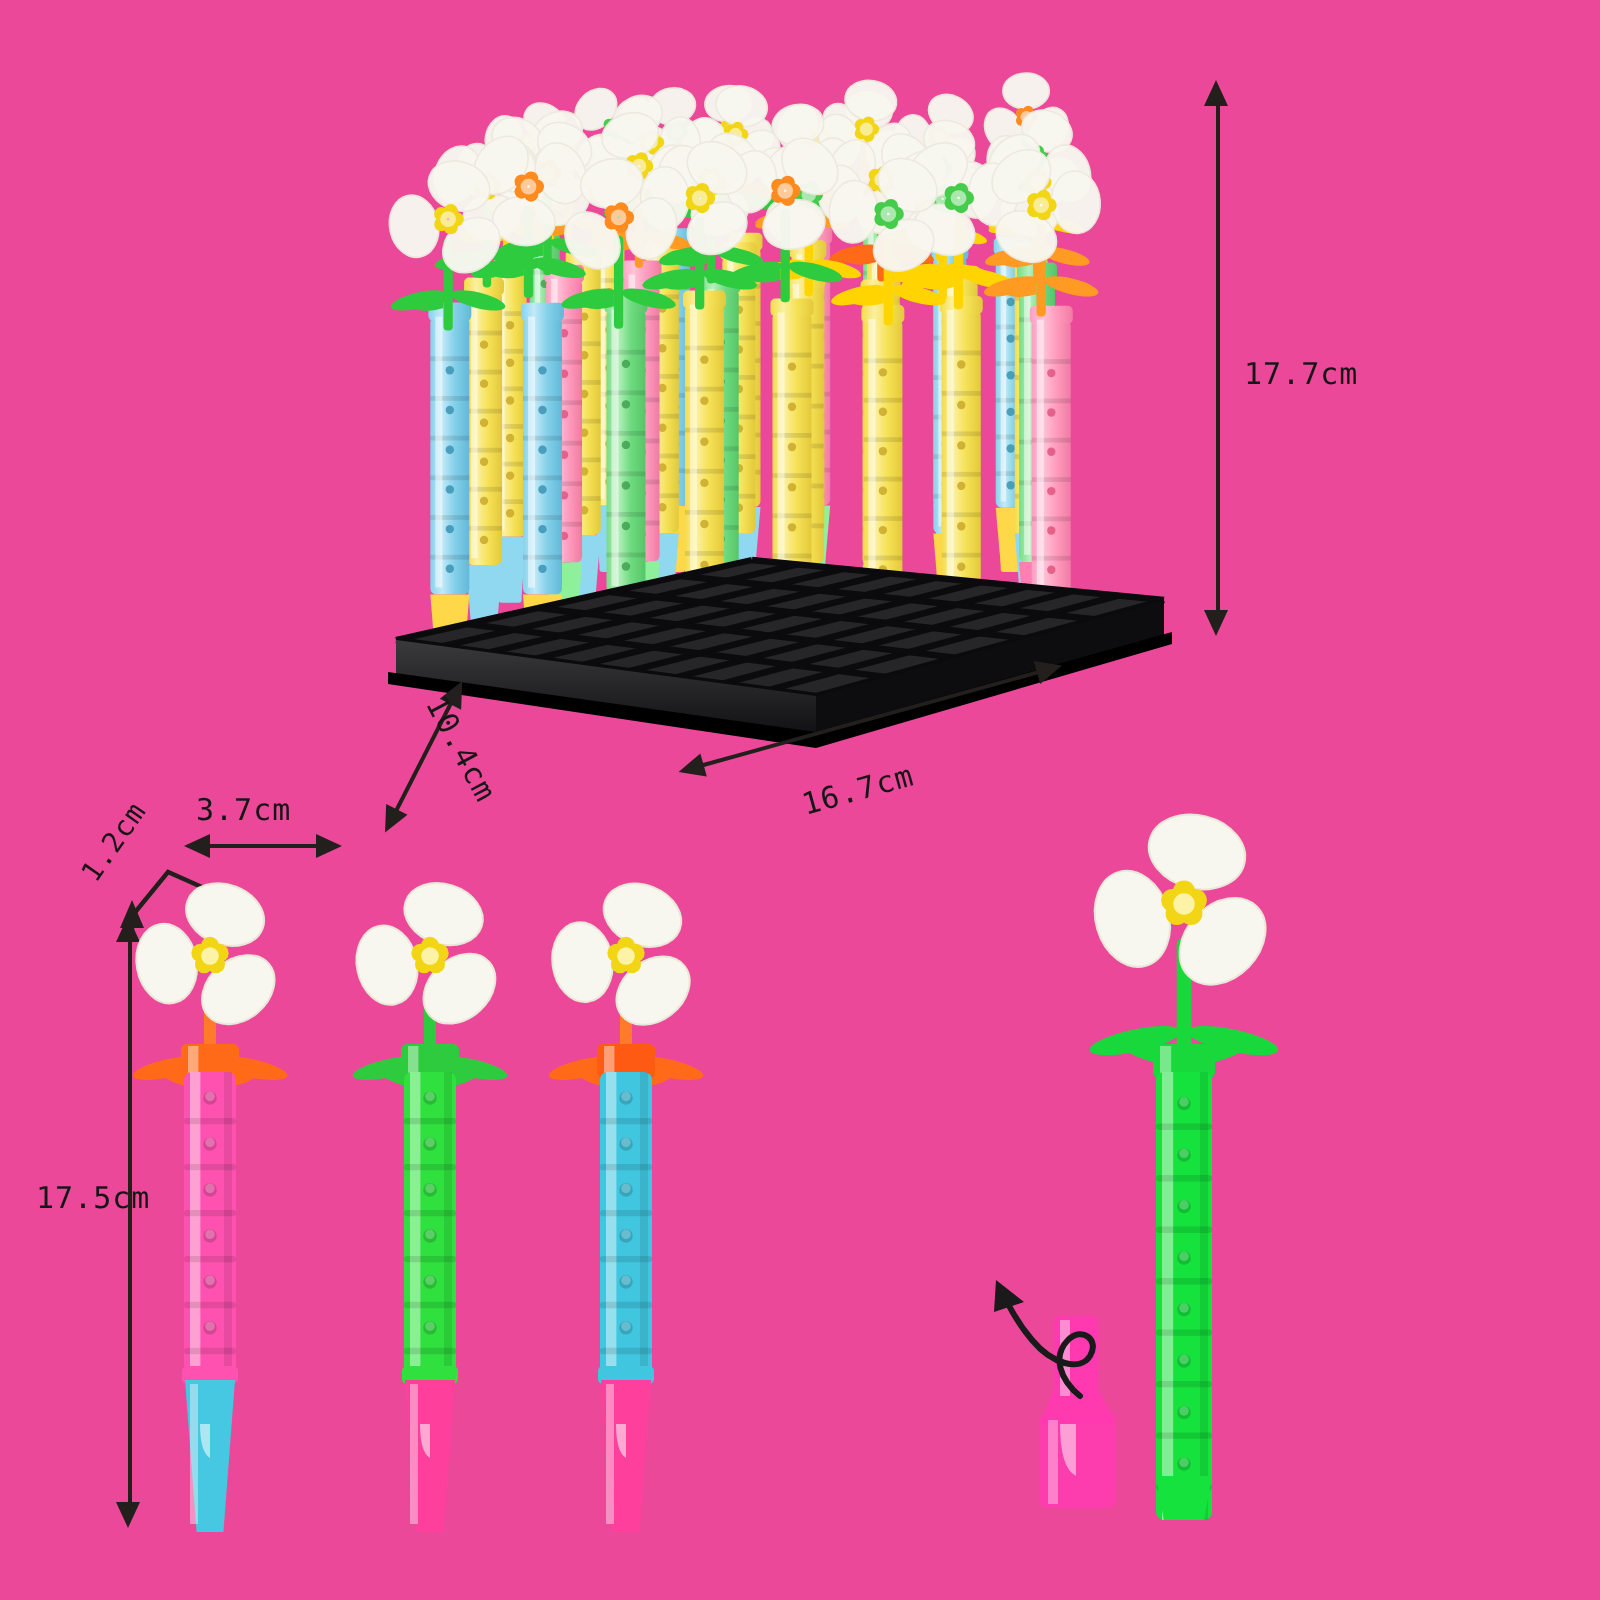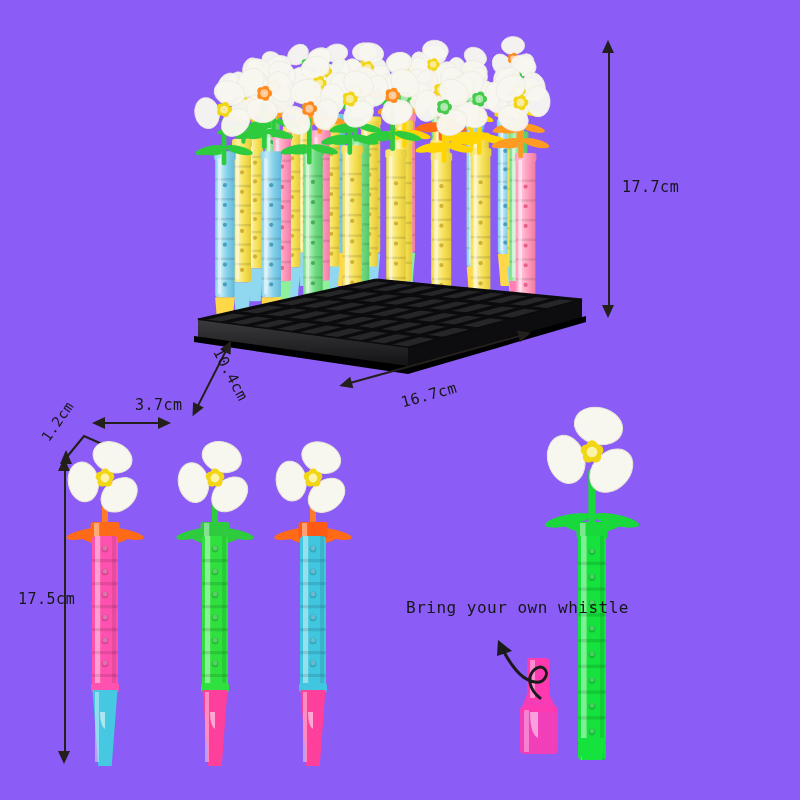--- a/index.html
+++ b/index.html
@@ -1,18 +1,18 @@
 <!DOCTYPE html>
 <html><head>
 <meta charset="utf-8">
 <style>
   html,body{margin:0;padding:0;background:#fff;}
   body{width:800px;height:800px;overflow:hidden;
        font-family:"Liberation Serif",serif;}
-  #stage{position:relative;width:800px;height:800px;background:#8b5cf6;}
+  #stage{position:relative;width:800px;height:800px;background:#ec4899;}
 
   .abs{position:absolute;}
 
   
   .dim{
     position:absolute;
     font-family:"DejaVu Sans Mono","Liberation Mono",monospace;
     font-size:15px;
     color:#161616;
     letter-spacing:.5px;
@@ -1233,21 +1233,21 @@
       <polygon points="38,58 32,72 44,72" fill="#231f1c"></polygon>
     </svg>
   </div>
   <div class="dim small rot" style="left:38px;top:435px;transform:rotate(-55deg);transform-origin:0 0;">1.2cm</div>
 
   <div class="abs">
     <div class="arrowline hline" style="left:104px;top:422px;width:56px;"></div>
     <div class="head left" style="left:92px;top:417px;"></div>
     <div class="head right" style="left:158px;top:417px;"></div>
   </div>
-  <div class="dim" style="left:98px;top:396px;margin-left:37px;">3.7cm</div>
+  <div class="dim" style="left:98px;top:396px;">3.7cm</div>
 
   <div class="abs">
     <div class="arrowline vline" style="left:64px;top:470px;height:284px;"></div>
     <div class="head up" style="left:58px;top:458px;"></div>
     <div class="head down" style="left:58px;top:751px;"></div>
   </div>
   <div class="dim" style="left:18px;top:590px;">17.5cm</div>
 
   <div id="penrow">
       <div class="abs" style="left: 0px; top: 0px; width: 800px; height: 800px;">
@@ -1438,21 +1438,20 @@
           <rect x="527" y="658" width="22" height="42" rx="3" fill="#ff3ab0"></rect>
           <polygon points="527,694 549,694 558,712 520,712" fill="#ff3ab0" opacity="0.92"></polygon>
           <rect x="520" y="706" width="38" height="48" rx="4" fill="#ff3ab0" opacity="0.88"></rect>
           <path d="M530,712 q0,22 8,26 l0,-26 z" fill="rgba(255,255,255,0.5)"></path>
           <rect x="530" y="660" width="5" height="38" fill="rgba(255,255,255,0.42)"></rect>
           <rect x="524" y="710" width="5" height="42" fill="rgba(255,255,255,0.35)"></rect>
         </svg>
       </div>
     </div>
 
-  <div class="dim" style="left:406px;top:598px;font-size:16px;">Bring your own whistle</div>
 
   <div class="curly">
     <svg width="110" height="90" style="position:absolute;left:482px;top:620px;overflow:visible;">
       <path d="M58,78 C48,70 44,58 52,50 C59,43 68,50 63,58 C58,66 44,62 34,50 C28,43 24,36 21,30" fill="none" stroke="#1a1a1a" stroke-width="3" stroke-linecap="round"></path>
       <polygon points="16,20 15,36 30,31" fill="#1a1a1a"></polygon>
     </svg>
   </div>
 
 </div>
 

